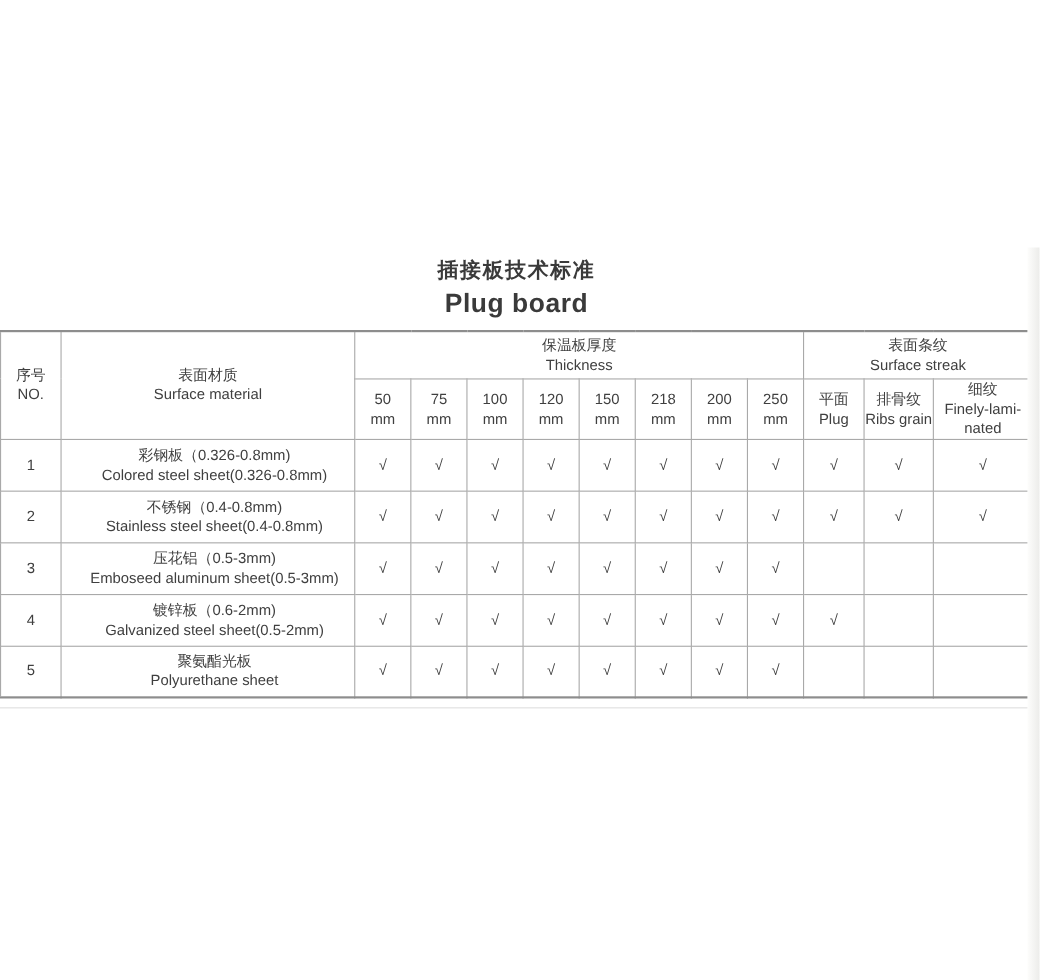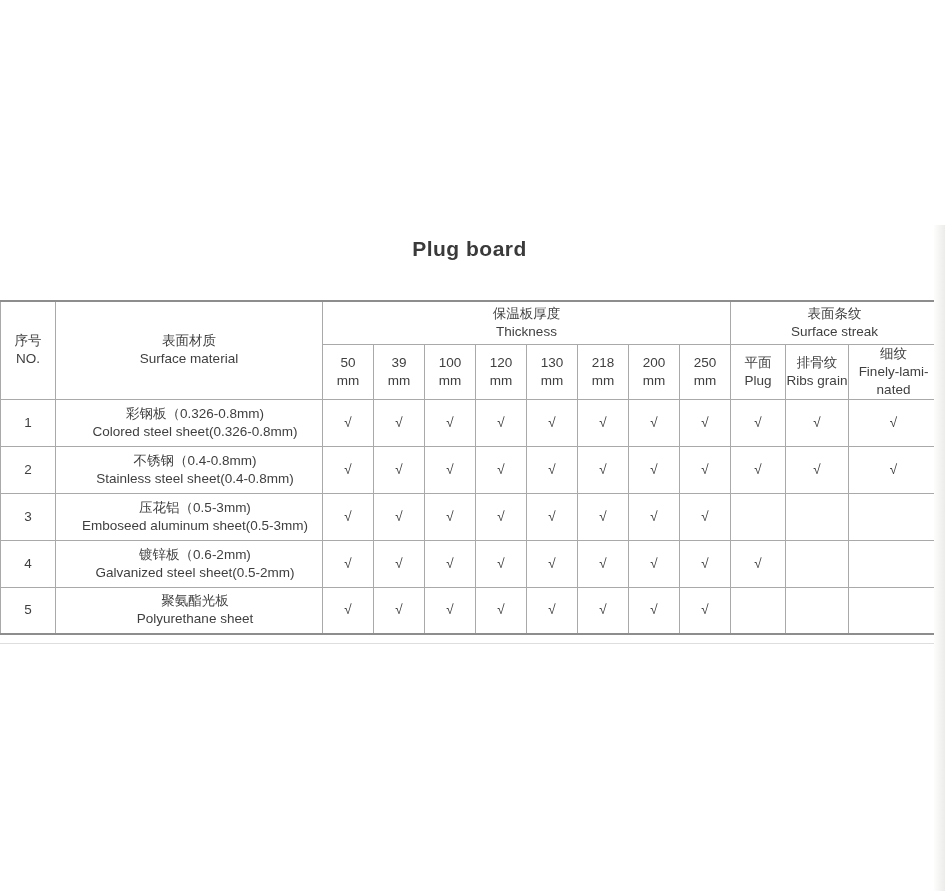--- a/index.html
+++ b/index.html
@@ -15,21 +15,21 @@
   .page { position: relative; width: 945px; height: 891px; background: #fff; }
 
   
   .edge-band {
     position: absolute; top: 225px; right: 0; width: 11px; height: 666px;
     background: linear-gradient(to right, #fdfdfc, #ececea);
   }
 
   .title-block { position: absolute; top: 233px; left: 0; width: 939px; text-align: center; }
   .title-zh { font-size: 19px; font-weight: bold; letter-spacing: 1.5px; color: #3a3a3a; }
-  .title-en { font-size: 21px; font-weight: bold; margin-top: 4px; letter-spacing: 0.5px; color: #3a3a3a; }
+  .title-en { font-size: 24px; font-weight: bold; margin-top: 4px; letter-spacing: 0.5px; color: #3a3a3a; }
 
   table.spec-table {
     position: absolute; top: 300px; left: 0;
     width: 939px;
     border-collapse: collapse;
     table-layout: fixed;
     border-top: 2px solid #8d8d8d;
     border-bottom: 2px solid #8d8d8d;
   }
   .spec-table th, .spec-table td {
@@ -54,20 +54,21 @@
     position: absolute; top: 643px; left: 0; width: 939px; height: 1px;
     background: #dedede;
   }
 </style>
 </head>
 <body>
 
 <div class="page">
 
   <div class="title-block">
+    <div class="title-zh">插接板技术标准</div>
     <div class="title-en">Plug board</div>
   </div>
 
   <table class="spec-table">
     <colgroup>
       <col style="width:55px">
         <col style="width:267px">
       <col style="width:51px">
         <col style="width:51px">
         <col style="width:51px">
@@ -98,33 +99,33 @@
           <div>表面条纹</div>
           <div>Surface streak</div>
         </th>
       </tr>
       <tr class="subcol-row">
         <th>
           <div>50</div>
           <div>mm</div>
         </th>
         <th>
-          <div>39</div>
+          <div>75</div>
           <div>mm</div>
         </th>
         <th>
           <div>100</div>
           <div>mm</div>
         </th>
         <th>
           <div>120</div>
           <div>mm</div>
         </th>
         <th>
-          <div>130</div>
+          <div>150</div>
           <div>mm</div>
         </th>
         <th>
           <div>218</div>
           <div>mm</div>
         </th>
         <th>
           <div>200</div>
           <div>mm</div>
         </th>

